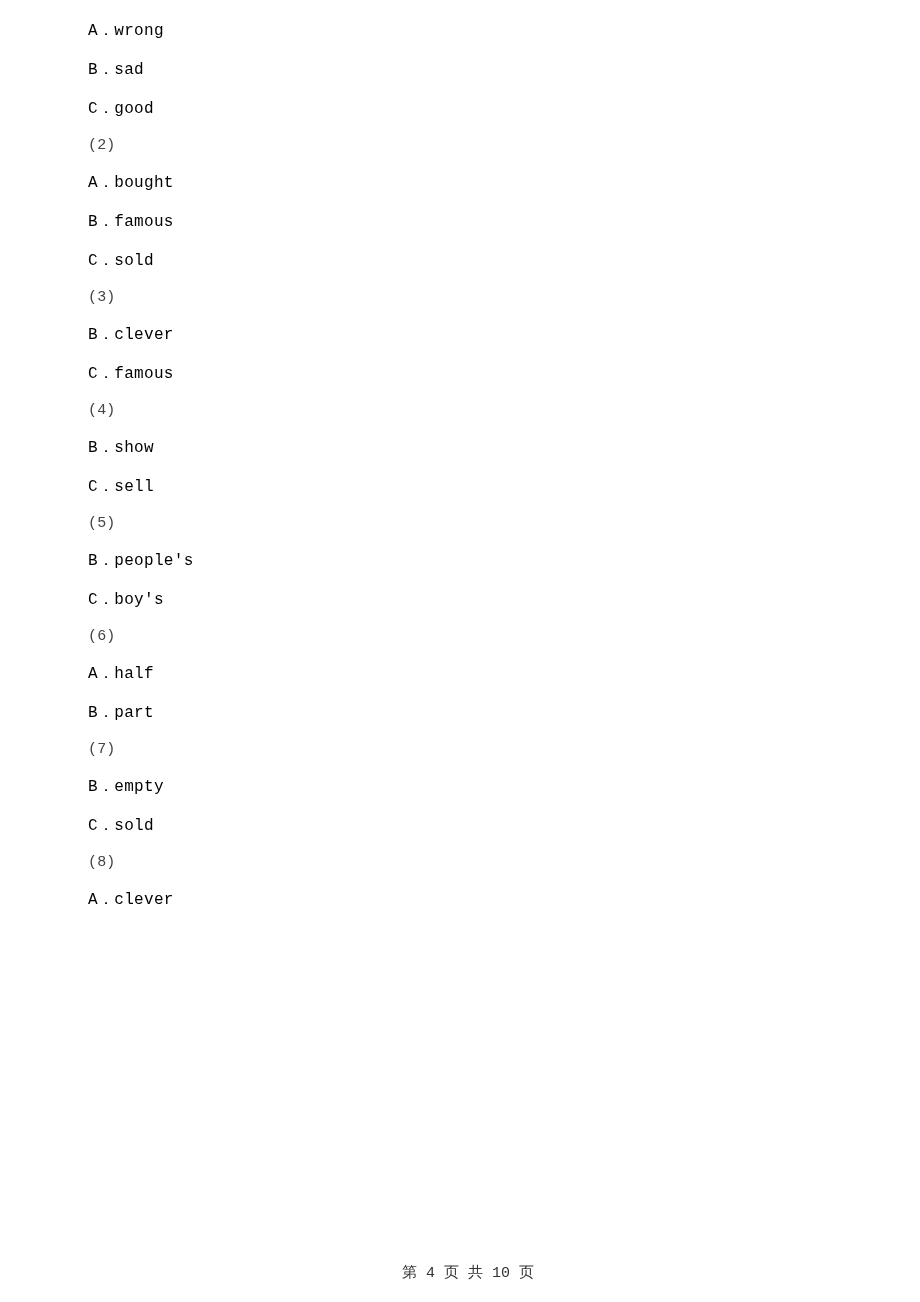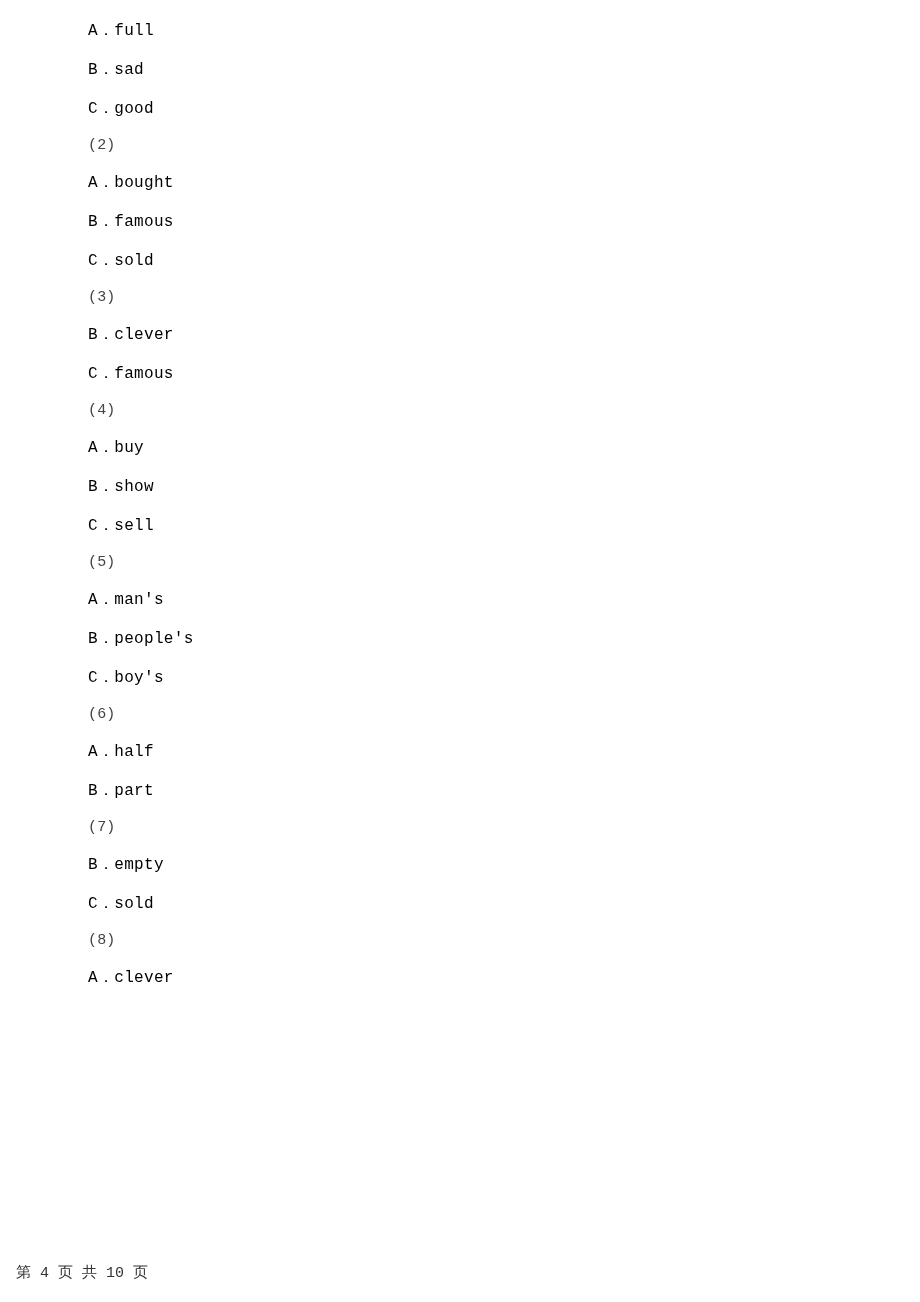--- a/index.html
+++ b/index.html
@@ -28,31 +28,32 @@
       margin-bottom: 18px;
       font-size: 15px;
       color: #444;
       letter-spacing: 0.01em;
     }
     .footer {
       position: absolute;
       bottom: 20px;
       left: 16px;
       right: 0;
+      text-align: center;
       font-size: 15px;
       color: #333;
     }
   </style>
 </head>
 <body>
 
 <div class="content">
 
   <div class="option-line">
-    <span>A．full</span>
+    <span>A．wrong</span>
   </div>
   <div class="option-line">
     <span>B．sad</span>
   </div>
   <div class="option-line">
     <span>C．good</span>
   </div>
 
   <div class="section-label">
     <span>(2)</span>
@@ -74,34 +75,28 @@
     <span>B．clever</span>
   </div>
   <div class="option-line">
     <span>C．famous</span>
   </div>
 
   <div class="section-label">
     <span>(4)</span>
   </div>
   <div class="option-line">
-    <span>A．buy</span>
-  </div>
-  <div class="option-line">
     <span>B．show</span>
   </div>
   <div class="option-line">
     <span>C．sell</span>
   </div>
 
   <div class="section-label">
     <span>(5)</span>
-  </div>
-  <div class="option-line">
-    <span>A．man's</span>
   </div>
   <div class="option-line">
     <span>B．people's</span>
   </div>
   <div class="option-line">
     <span>C．boy's</span>
   </div>
 
   <div class="section-label">
     <span>(6)</span>

